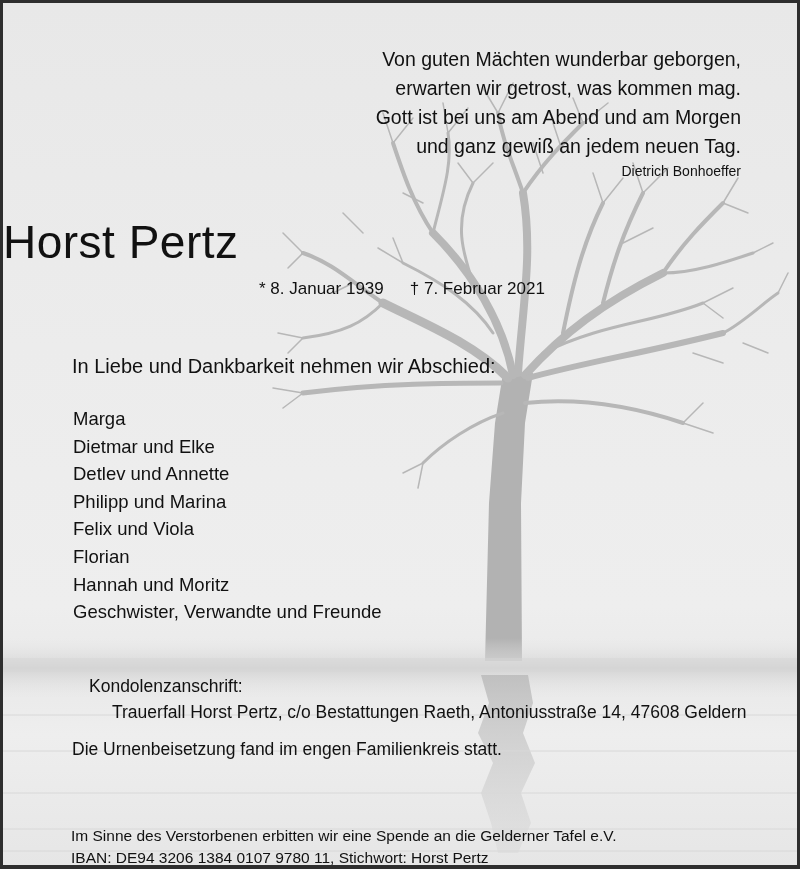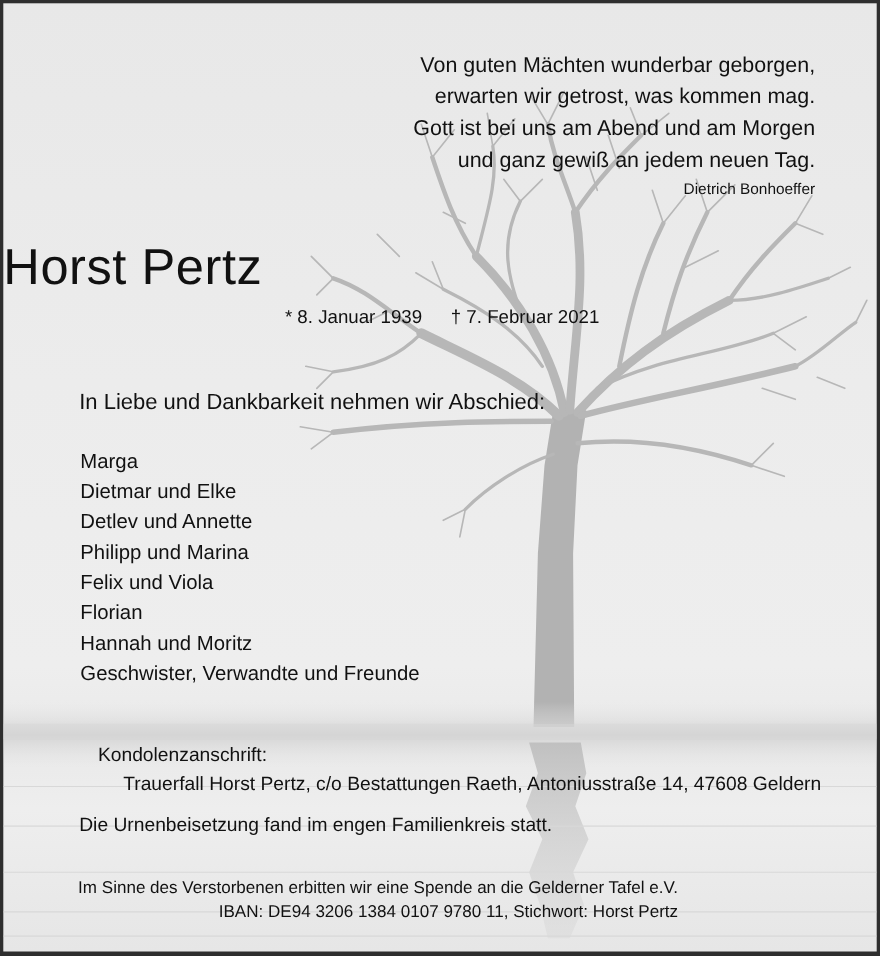--- a/index.html
+++ b/index.html
@@ -24,21 +24,21 @@
     .author { right: 56px; top: 160px; font-size: 14px; margin-left: 48px; }
     .name { left: 0; width: 794px; top: 212px; font-size: 46px; letter-spacing: 0.5px; }
     .dates { left: 256px; top: 276px; font-size: 17px; }
     .dates .sep { display: inline-block; width: 26px; }
     .intro { left: 69px; top: 352px; font-size: 20px; }
     .mourners { left: 70px; top: 402px; font-size: 18.5px; line-height: 27.6px; }
     .mourner { display: block; }
     .kond-label { left: 86px; top: 673px; font-size: 17.5px; }
     .kond-addr { left: 69px; top: 699px; font-size: 17.5px; margin-left: 40px; }
     .urne { left: 69px; top: 736px; font-size: 17.5px; }
-    .spende { left: 68px; top: 794px; font-size: 15.5px; line-height: 22px; text-align: right; }
+    .spende { left: 68px; top: 822px; font-size: 15.5px; line-height: 22px; }
     .spende-line { display: block; }
   </style>
 </head>
 <body>
 
 <div class="card">
 
   <svg class="bg" viewBox="0 0 794 862" xmlns="http://www.w3.org/2000/svg">
     <defs>
       <linearGradient id="fog" x1="0" y1="0" x2="0" y2="1">

